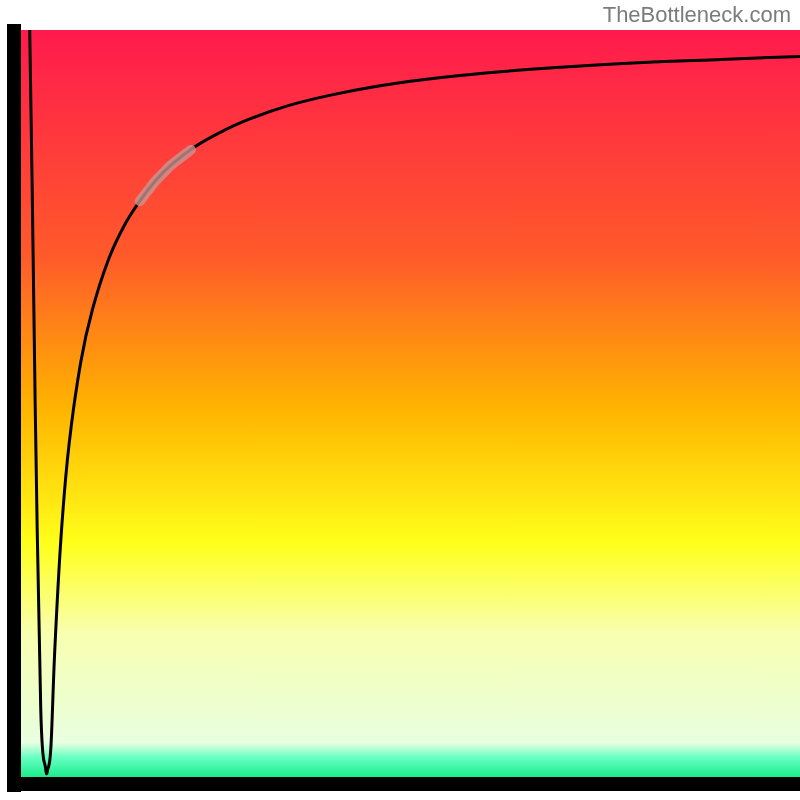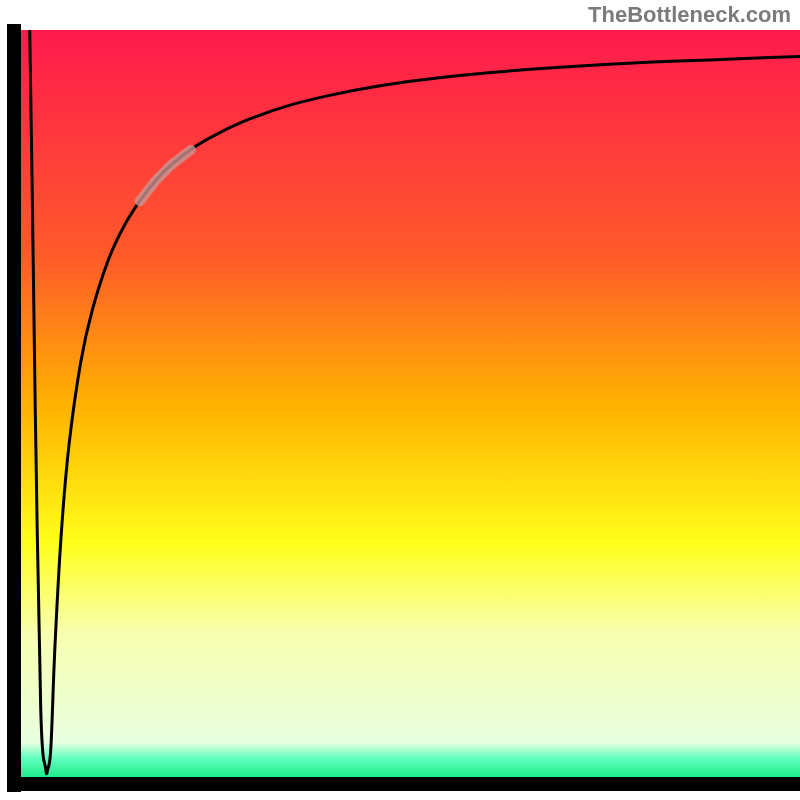--- a/index.html
+++ b/index.html
@@ -15,21 +15,21 @@
     position: relative;
     width: 800px;
     height: 800px;
   }
   .attribution {
     position: absolute;
     top: 2px;
     right: 9px;
     font-size: 22px;
     color: #7b7b7b;
-    font-weight: 700;
+    font-weight: 400;
     letter-spacing: 0px;
     z-index: 10;
   }
   svg.plot {
     position: absolute;
     top: 0;
     left: 0;
   }
 </style>
 </head>

